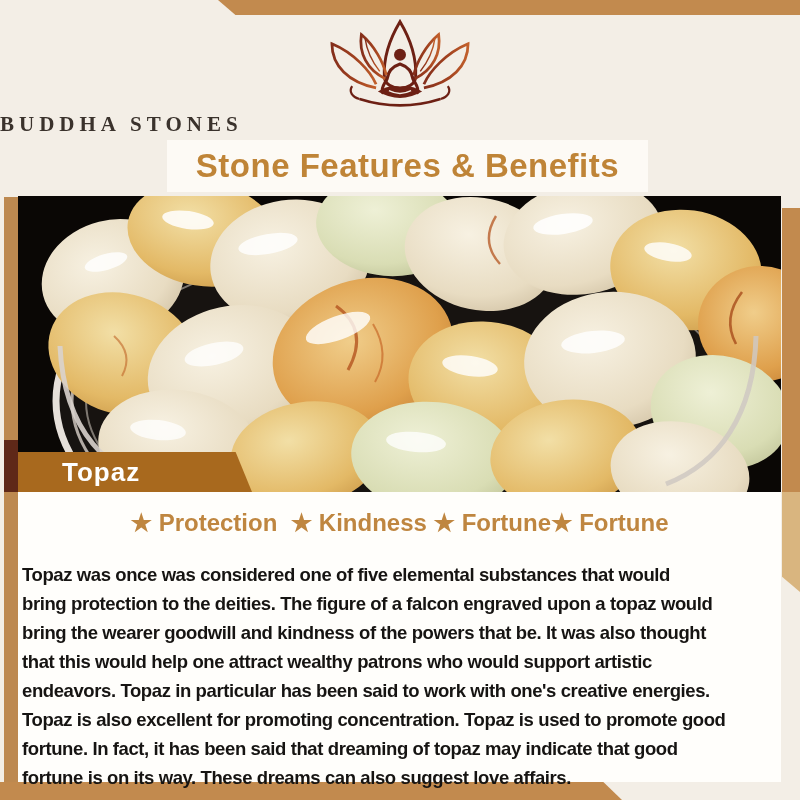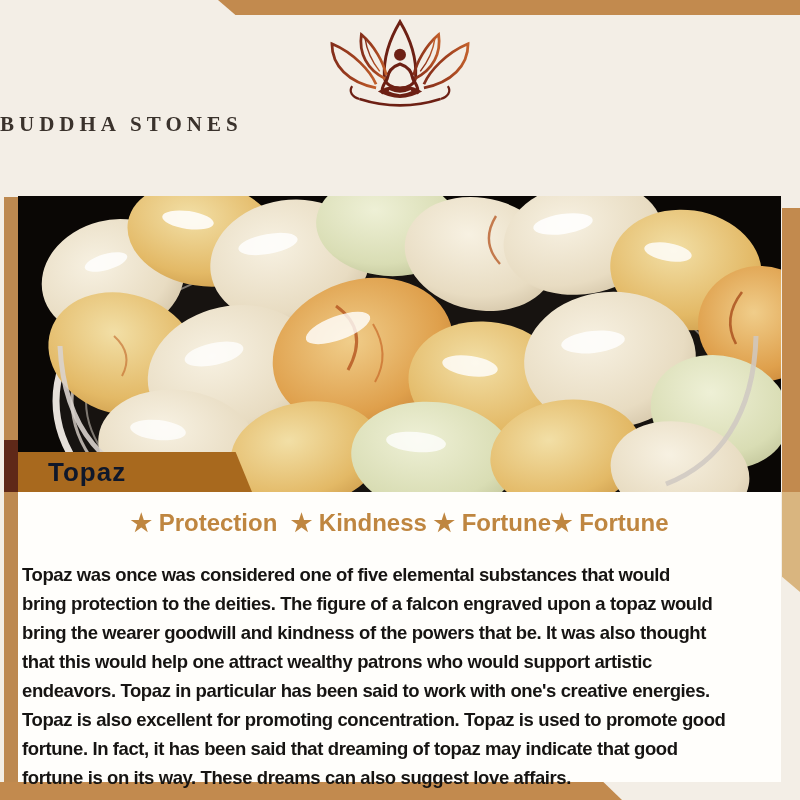--- a/index.html
+++ b/index.html
@@ -25,21 +25,21 @@
   .title-strip{position:absolute;left:167px;top:140px;width:481px;height:52px;background:#fdfaf5;}
   .title-strip .title{width:100%;height:100%;line-height:52px;text-align:center;
          font-size:33px;font-weight:bold;color:#bf8437;letter-spacing:0.5px;}
 
   
   .photo{position:absolute;left:18px;top:196px;width:763px;height:296px;background:#0a0705;overflow:hidden;}
 
   
   .topaz-banner{position:absolute;left:18px;top:452px;width:234px;height:40px;background:#a8691e;
          clip-path:polygon(0 0,93% 0,100% 100%,0 100%);}
-  .topaz-banner .label{display:block;padding-left:30px;line-height:40px;color:#0f172a;
+  .topaz-banner .label{display:block;padding-left:44px;line-height:40px;color:#ffffff;
          font-size:26px;font-weight:bold;letter-spacing:1px;}
 
   
   .content-box{position:absolute;left:18px;top:492px;width:763px;height:290px;background:#fffefb;}
   .benefits-line{position:absolute;left:18px;top:500px;width:763px;height:46px;line-height:46px;
          text-align:center;font-size:24px;font-weight:bold;color:#bf8640;white-space:pre;}
   .description{position:absolute;left:22px;top:548px;width:760px;font-size:18.5px;
          font-weight:bold;color:#161412;line-height:29px;letter-spacing:-0.4px;
          white-space:pre-line;margin-top:12px;}
 </style>
@@ -82,20 +82,23 @@
       <path d="M62,22 C64,36 70,48 78,58" fill="none" stroke="url(#lg)" stroke-width="1.6"></path>
       <path d="M138,22 C136,36 130,48 122,58" fill="none" stroke="url(#lg)" stroke-width="1.6"></path>
 
       <path d="M56,88 Q100,102 144,88" fill="none" stroke="#6d2014" stroke-width="3"></path>
       <path d="M56,88 C48,86 44,80 48,74" fill="none" stroke="#6d2014" stroke-width="2.4"></path>
       <path d="M144,88 C152,86 156,80 152,74" fill="none" stroke="#6d2014" stroke-width="2.4"></path>
     </svg>
   </div>
   <div class="brand">BUDDHA STONES</div>
 
+  <div class="title-strip">
+    <div class="title">Stone Features &amp; Benefits</div>
+  </div>
 
   <div class="photo">
     <svg width="763" height="296" viewBox="0 0 763 296">
       <defs>
         <radialGradient id="gold" cx="0.4" cy="0.35" r="0.9">
           <stop offset="0" stop-color="#f2dfa6"></stop>
             <stop offset="0.6" stop-color="#e3b966"></stop>
             <stop offset="1" stop-color="#c08a3a"></stop>
         </radialGradient>
         <radialGradient id="white" cx="0.4" cy="0.35" r="0.9">

